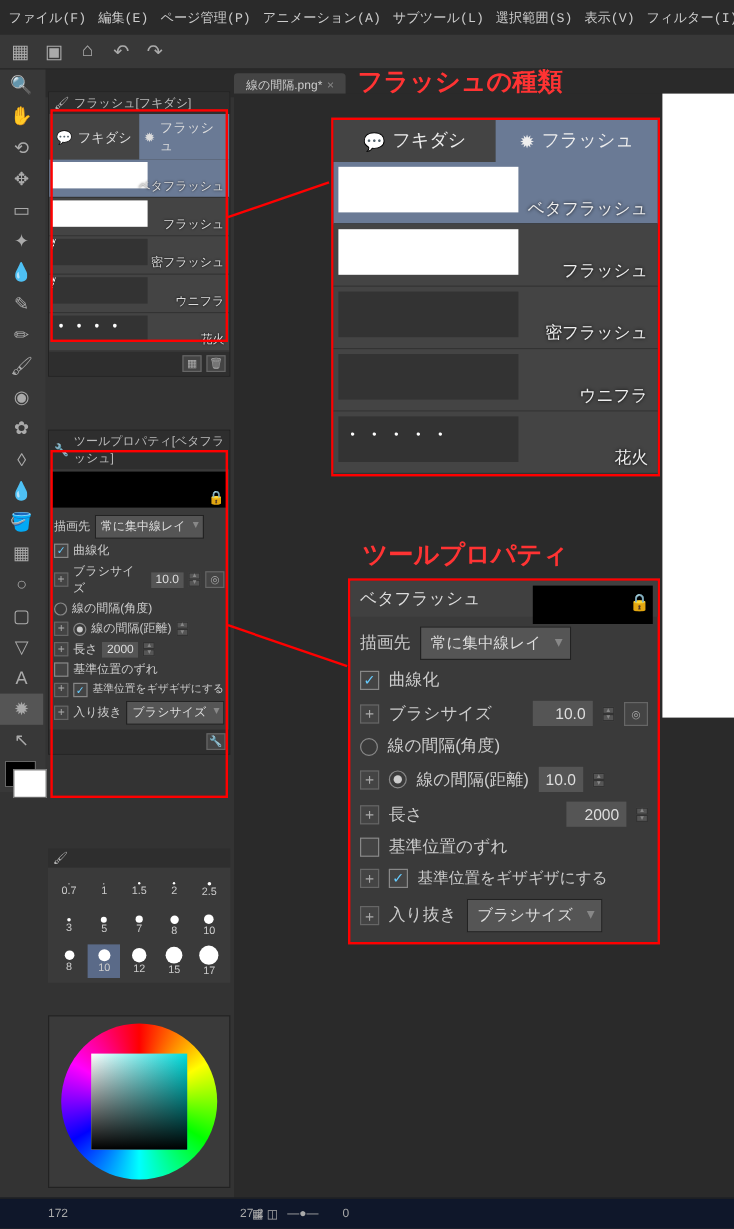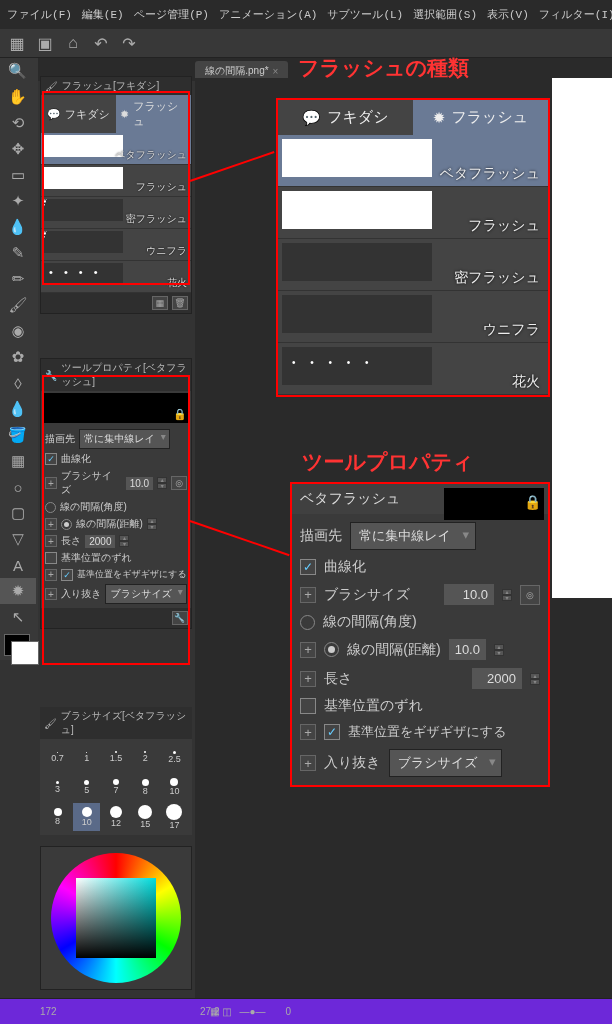--- a/index.html
+++ b/index.html
@@ -48,21 +48,21 @@
 .radio.on::after { content:''; width:5px; height:5px; background:#ccc; border-radius:50%; }
 .size-panel { position: absolute; left: 40px; top: 707px; width: 152px; background: #3a3a3a; }
 .sz-grid { display: grid; grid-template-columns: repeat(5,1fr); padding: 4px; gap: 2px; }
 .sz-cell { height: 28px; display: flex; flex-direction:column; align-items:center; justify-content:center; font-size:9px; color:#ccc; }
 .sz-cell.on { background:#5a6a88; }
 .dot { background:#fff; border-radius:50%; }
 .color-wheel { position:absolute; left:40px; top:846px; width:152px; }
 .wheel-c { padding:6px; display:flex; justify-content:center; position:relative; }
 .wheel { width:130px; height:130px; border-radius:50%; background: conic-gradient(red,yellow,lime,cyan,blue,magenta,red); display:flex; align-items:center; justify-content:center; }
 .wheel-inner { width:80px; height:80px; background: linear-gradient(to top, #000, transparent), linear-gradient(to right, #fff, #0dd); }
-.status { position:absolute; bottom:0; left:0; right:0; height:26px; background:#6d28d9; border-top:1px solid #222; display:flex; align-items:center; padding:0 200px; gap:20px; font-size:10px; color:#aaa; }
+.status { position:absolute; bottom:0; left:0; right:0; height:26px; background:#0f172a; border-top:1px solid #222; display:flex; align-items:center; padding:0 200px; gap:20px; font-size:10px; color:#aaa; }
 .red-box { position:absolute; border:2px solid #f00; pointer-events:none; }
 .red-title { position:absolute; color:#f33; font-size:21px; font-weight:bold; pointer-events:none; }
 .red-line { position:absolute; background:#f00; height:2px; transform-origin: left center; pointer-events:none; }
 .enlarged { position:absolute; background:#3a3a3a; border:2px solid #f00; }
 .enl-tabs { display:flex; }
 .enl-tab { flex:1; padding:8px; font-size:15px; display:flex; align-items:center; justify-content:center; gap:6px; color:#eee; background:#444; }
 .enl-tab.active { background:#6a7a95; }
 .enl-list .e-item { position:relative; height:52px; background:#444; border-bottom:1px solid #333; }
 .enl-list .e-item.sel { background:#6a7a95; }
 .e-label { position:absolute; right:8px; bottom:3px; font-size:14px; color:#eee; text-shadow:0 0 3px #000; }
@@ -254,21 +254,20 @@
     </div>
   </div>
   <div class="panel-ftr">
     <div class="sq-btn">🔧</div>
   </div>
 </div>
 
 <div class="size-panel">
   <div class="panel-title">
     <span>🖌</span>
-    <span>ブラシサイズ[ベタフラッシュ]</span>
   </div>
   <div class="sz-grid">
     <div class="sz-cell">
         <div class="dot" style="width:1px;height:1px"></div>
         <span>0.7</span>
       </div>
     <div class="sz-cell">
         <div class="dot" style="width:1px;height:1px"></div>
         <span>1</span>
       </div>

